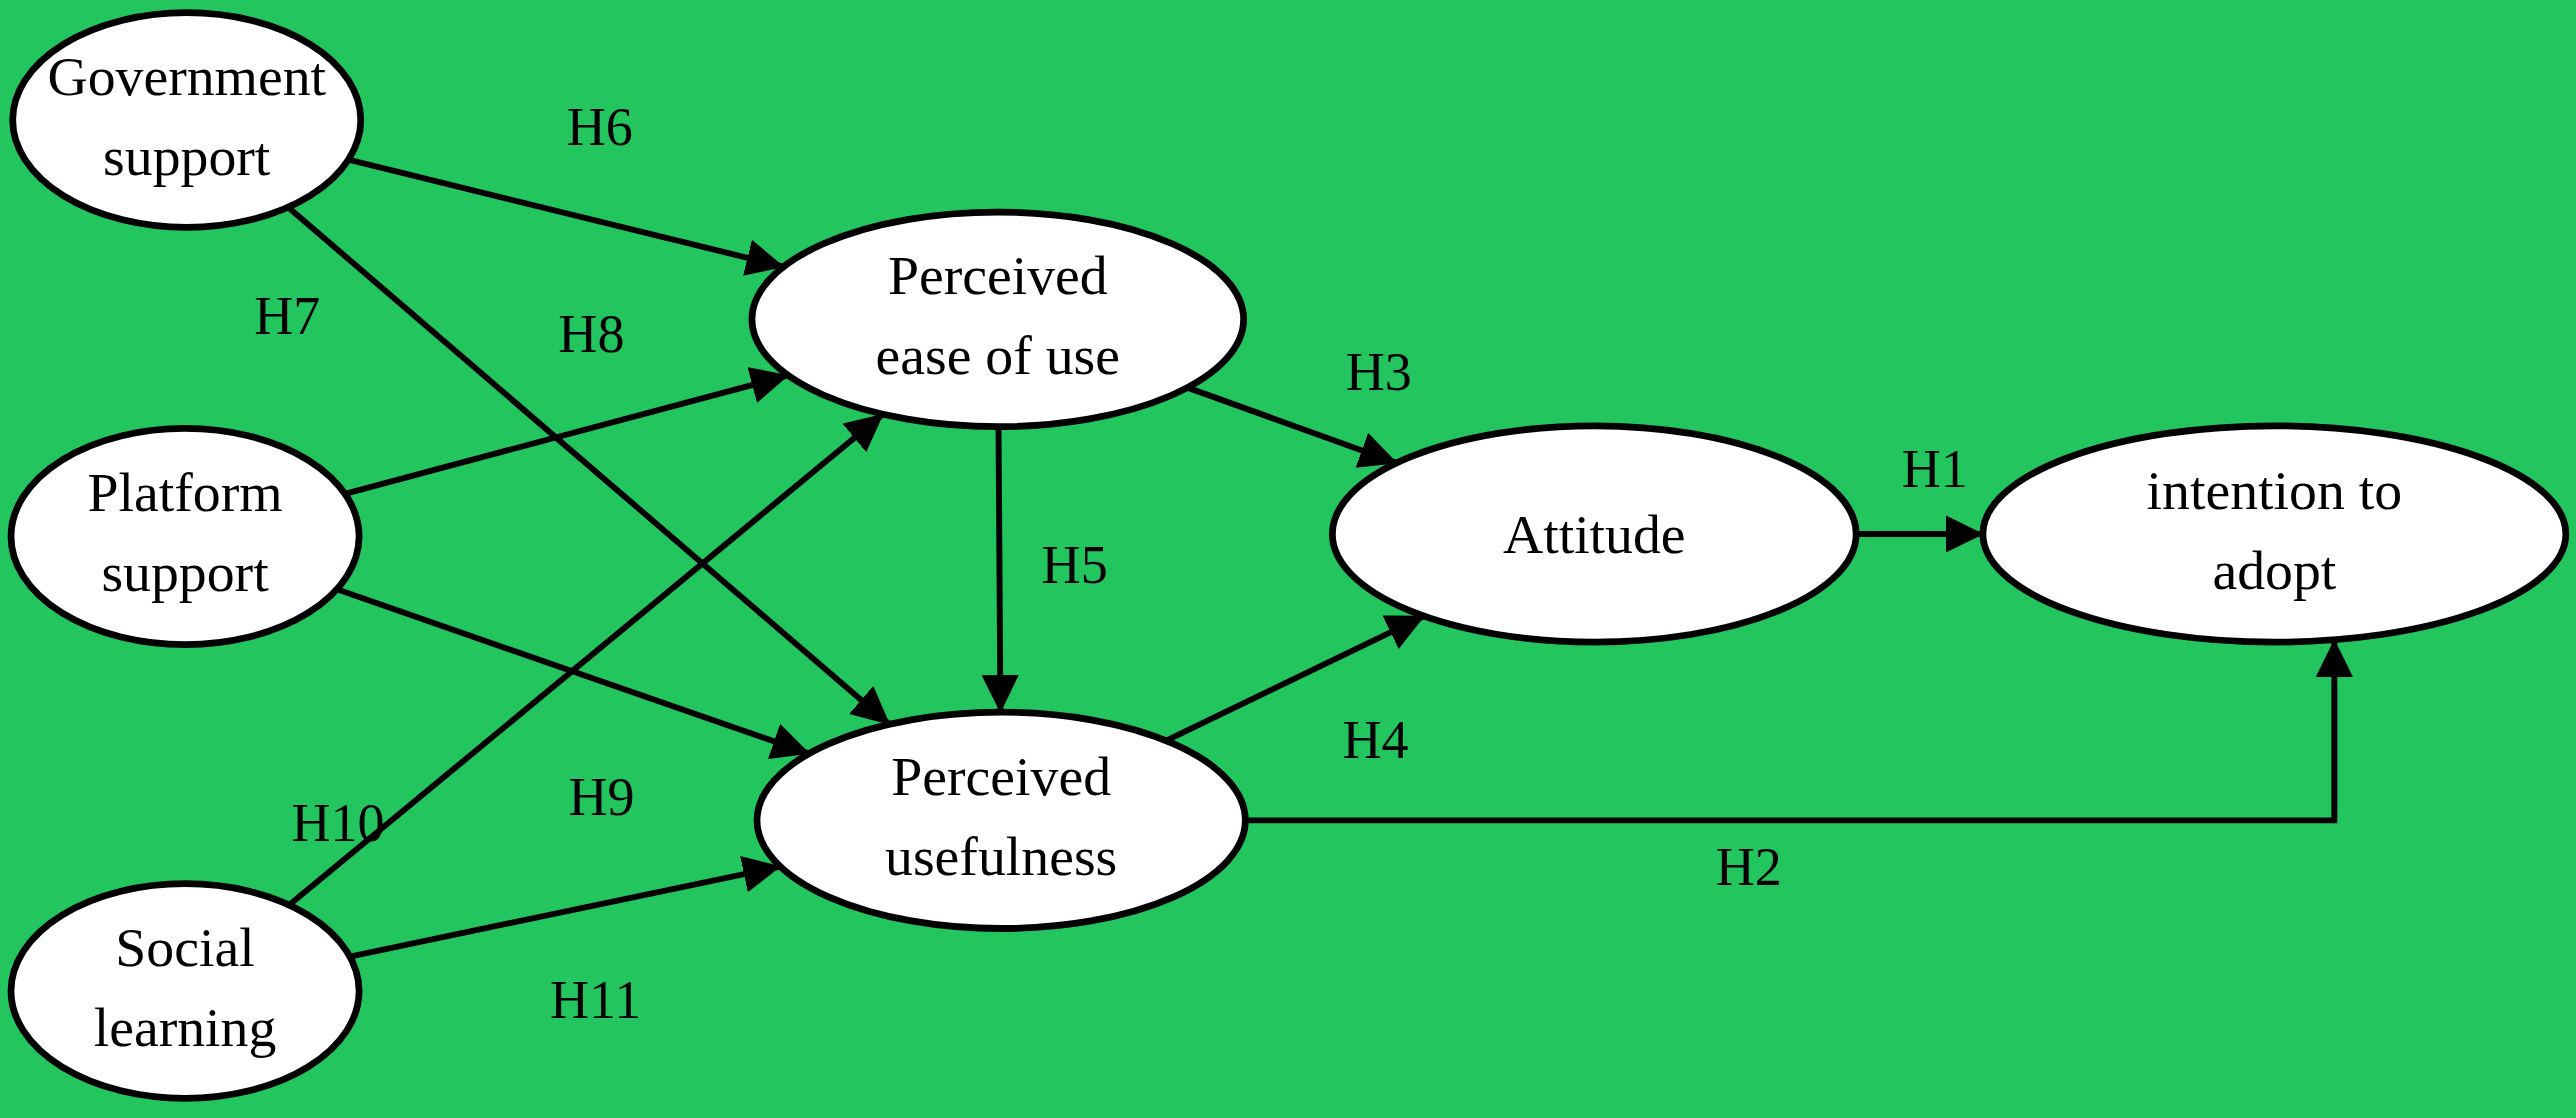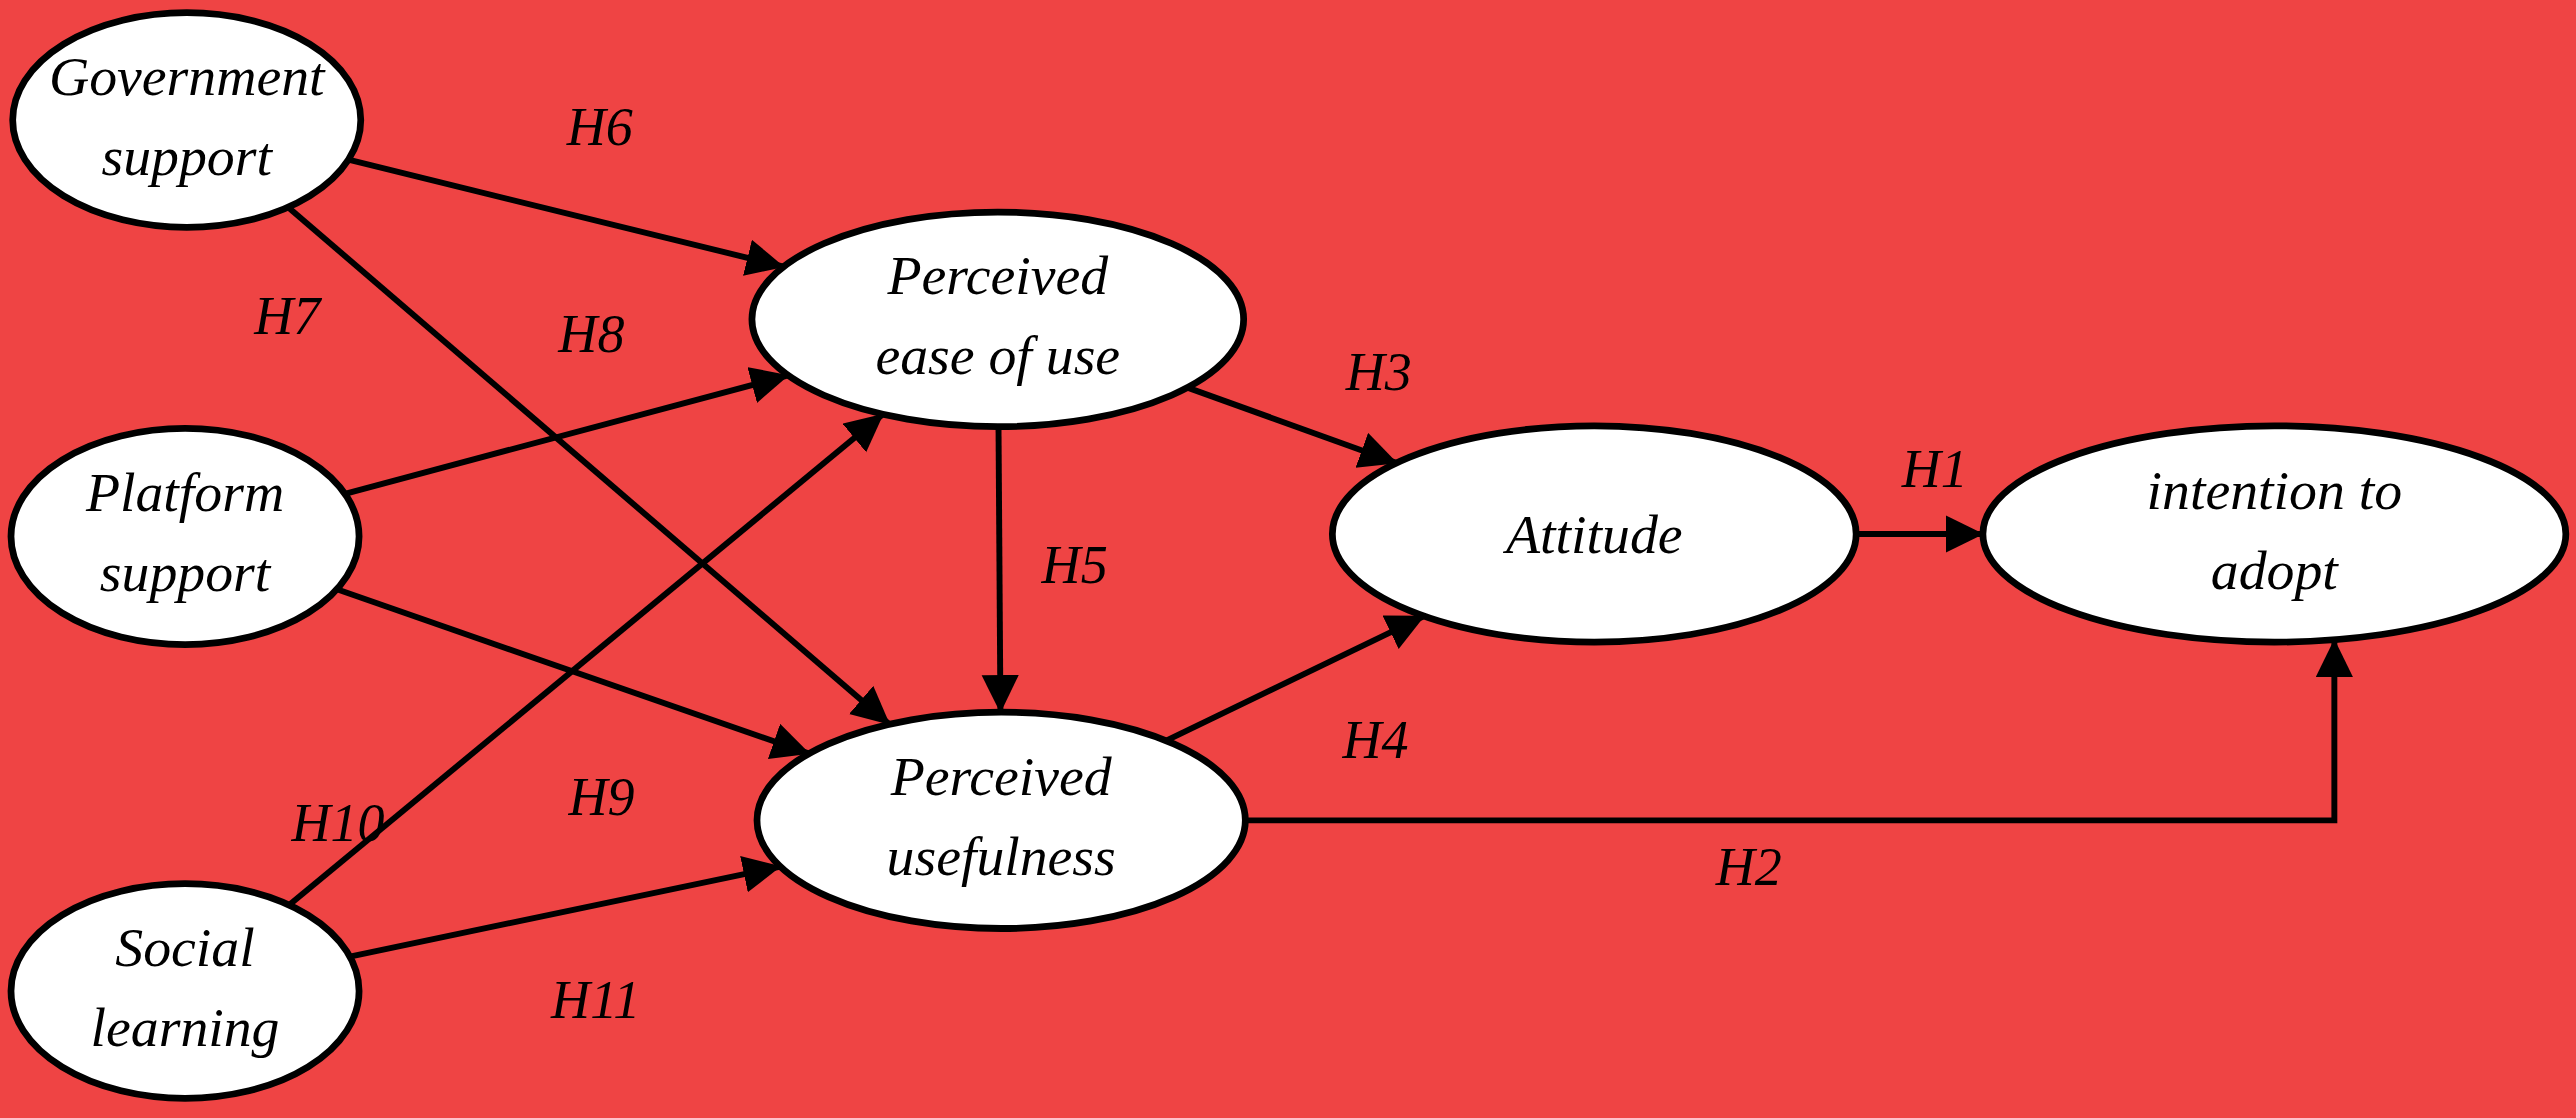--- a/index.html
+++ b/index.html
@@ -2,22 +2,21 @@
 <html style="font-size:13.5px"><head>
 <meta charset="utf-8">
 <style>
   html, body {
     margin: 0;
     padding: 0;
     background: #ffffff;
   }
   .diagram-wrap {
     width: 100%;
-    background: #ef4444;
-    font-style: italic;
+    background: #22c55e;
   }
   svg {
     display: block;
     width: 100%;
     height: auto;
     font-family: "Liberation Serif", "DejaVu Serif", serif;
   }
   .node-ellipse {
     fill: #ffffff;
     stroke: #000000;

